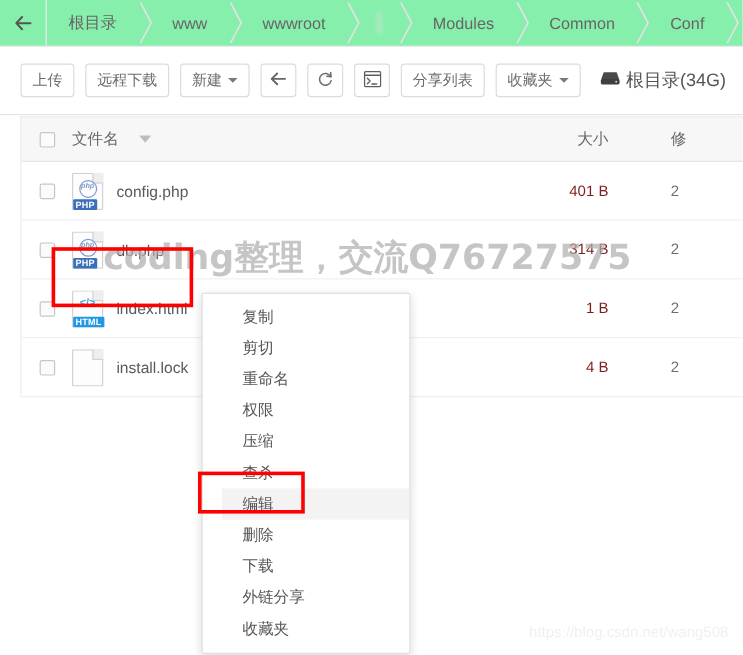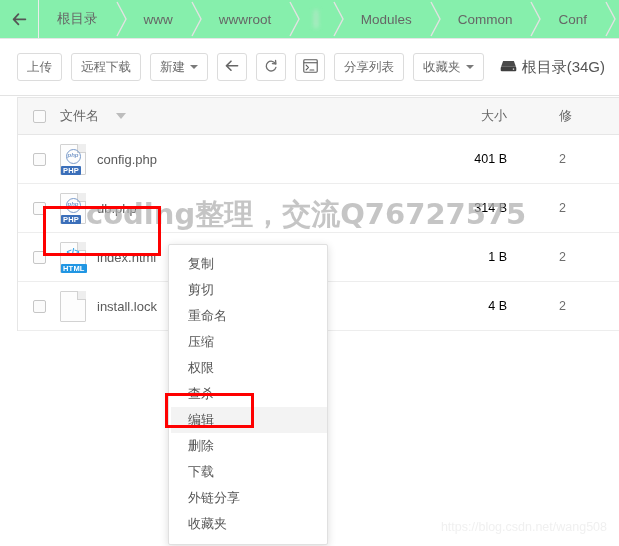--- a/index.html
+++ b/index.html
@@ -79,21 +79,21 @@
     background:#f7f7f7;border-bottom:1px solid #e6e6e6;
     color:#6b6b6b;font-size:13px;
   }
   .fr{
     display:flex;align-items:center;height:48px;
     border-bottom:1px solid #ededed;background:#fff;
   }
   .c-check{width:42px;min-width:42px;display:flex;align-items:center;justify-content:center;}
   .c-name{flex:1;display:flex;align-items:center;gap:11px;overflow:hidden;}
   .c-size{width:150px;min-width:150px;text-align:right;padding-right:52px;box-sizing:border-box;
-          color:#000000;font-size:12.5px;}
+          color:#7f1d1d;font-size:12.5px;}
   .c-mtime{width:60px;min-width:60px;color:#6d6d6d;font-size:12.5px;overflow:hidden;white-space:nowrap;}
   .fh .c-name{color:#666;font-family:Liberation Serif, serif;}
   .fh .c-size{color:#666;font-size:13px;}
   .fh .c-mtime{color:#666;font-size:13px;}
   .sort-caret{
     display:inline-block;width:0;height:0;margin-left:6px;
     border-left:5px solid transparent;border-right:5px solid transparent;
     border-top:6px solid #bdbdbd;
   }
   .cb{
@@ -129,21 +129,21 @@
     display:inline-block;width:13px;height:13px;border-radius:50%;
     border:1.4px solid #7b9ccb;color:#7b9ccb;font-size:6px;line-height:11px;
     font-weight:bold;font-style:italic;text-align:center;
   }
 
   
   #context-menu{
     position:absolute;left:168px;top:244px;width:156px;
     background:#fff;border:1px solid #e0e0e0;border-radius:2px;
     box-shadow:0 2px 8px rgba(0,0,0,.14);
-    padding:6px 0 7px 2px;z-index:40;
+    padding:6px 0 7px 16px;z-index:40;
   }
   .cm-item{
     height:26px;line-height:26px;padding:0 0 0 17px;
     color:#555;font-size:13px;cursor:pointer;white-space:nowrap;
   }
   .cm-item.active{background:#f3f3f3;}
 
   
   .redbox{position:absolute;border:3px solid #fe0000;z-index:60;pointer-events:none;}
   #redbox-file{left:43px;top:206px;width:112px;height:44px;}
@@ -364,22 +364,22 @@
     </div>
     <div class="c-size">4 B</div>
     <div class="c-mtime">2</div>
   </div>
 </div>
 
 <div id="context-menu">
   <div class="cm-item">复制</div>
   <div class="cm-item">剪切</div>
   <div class="cm-item">重命名</div>
+  <div class="cm-item">权限</div>
   <div class="cm-item">压缩</div>
-  <div class="cm-item">权限</div>
   <div class="cm-item">查杀</div>
   <div class="cm-item active">编辑</div>
   <div class="cm-item">删除</div>
   <div class="cm-item">下载</div>
   <div class="cm-item">外链分享</div>
   <div class="cm-item">收藏夹</div>
 </div>
 
 <div class="redbox" id="redbox-file"></div>
 <div class="redbox" id="redbox-edit"></div>

